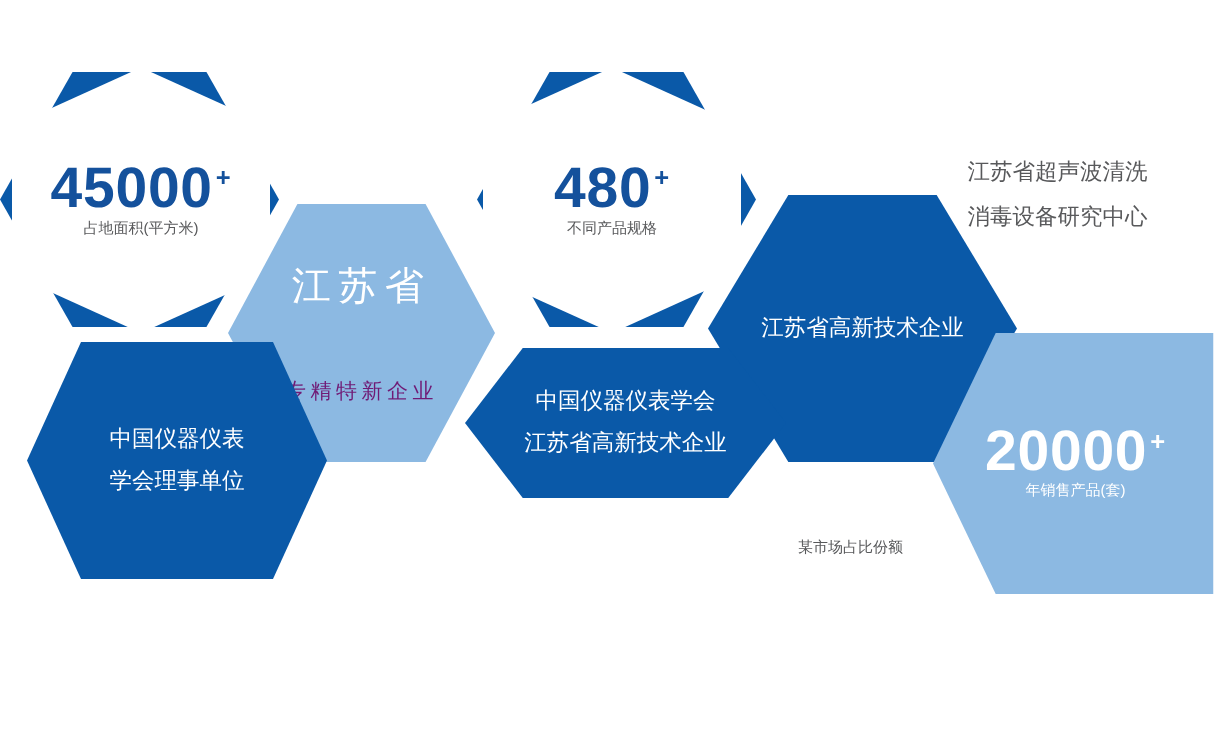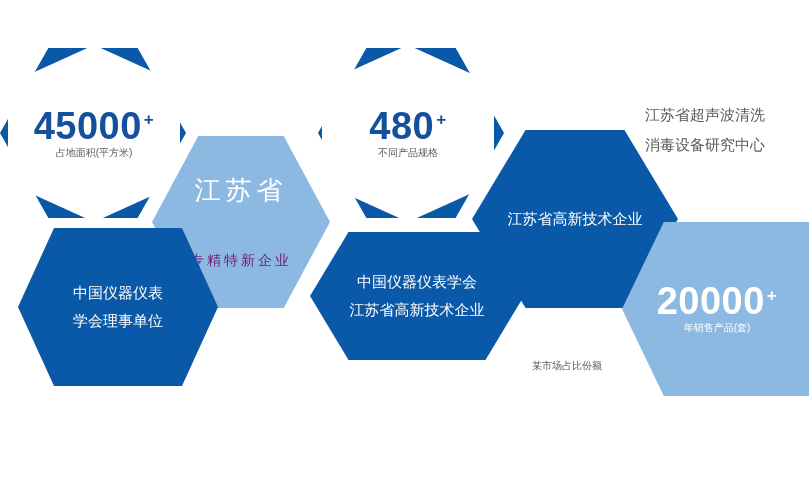--- a/index.html
+++ b/index.html
@@ -118,21 +118,21 @@
   
   #hex-area-back   { left: 0px;   top: 48px;  width: 186px; height: 170px; }
   #hex-area-white  { left: 8px;   top: 45px;  width: 172px; height: 177px; }
   #hex-spec-back   { left: 318px; top: 48px;  width: 186px; height: 170px; }
   #hex-spec-white  { left: 322px; top: 45px;  width: 172px; height: 177px; }
 
   #hex-province    { left: 152px; top: 136px; width: 178px; height: 172px; }
   #hex-hitech      { left: 472px; top: 130px; width: 206px; height: 178px; }
 
   #hex-council     { left: 18px;  top: 228px; width: 200px; height: 158px; }
-  #hex-lab         { left: 310px; top: 232px; width: 214px; height: 128px; }
+  #hex-lab         { left: 310px; top: 232px; width: 214px; height: 100px; }
   #hex-sales       { left: 622px; top: 222px; width: 190px; height: 174px; }
 
   #side-research   { left: 645px; top: 100px; }
   #stat-market     { left: 492px; top: 358px; width: 150px; }
 </style>
 </head>
 <body>
 
 <div id="stage">
 

